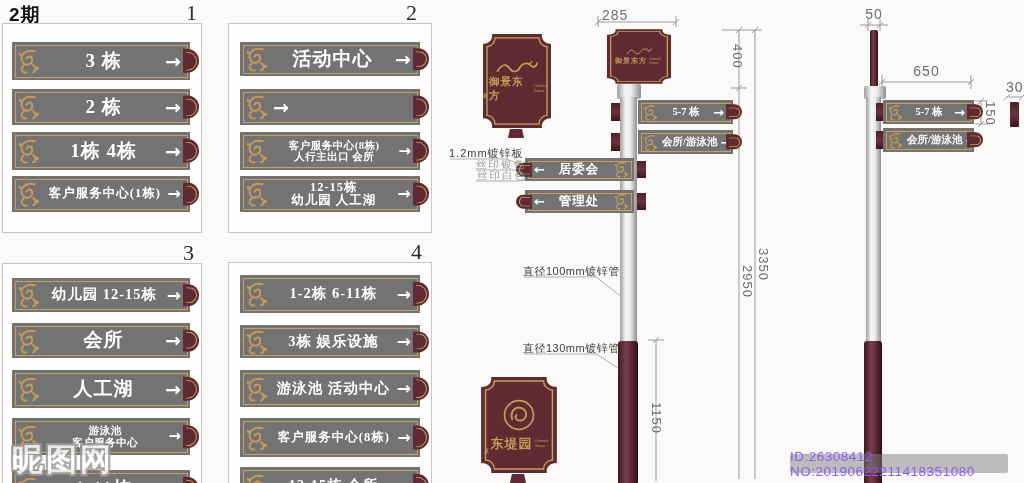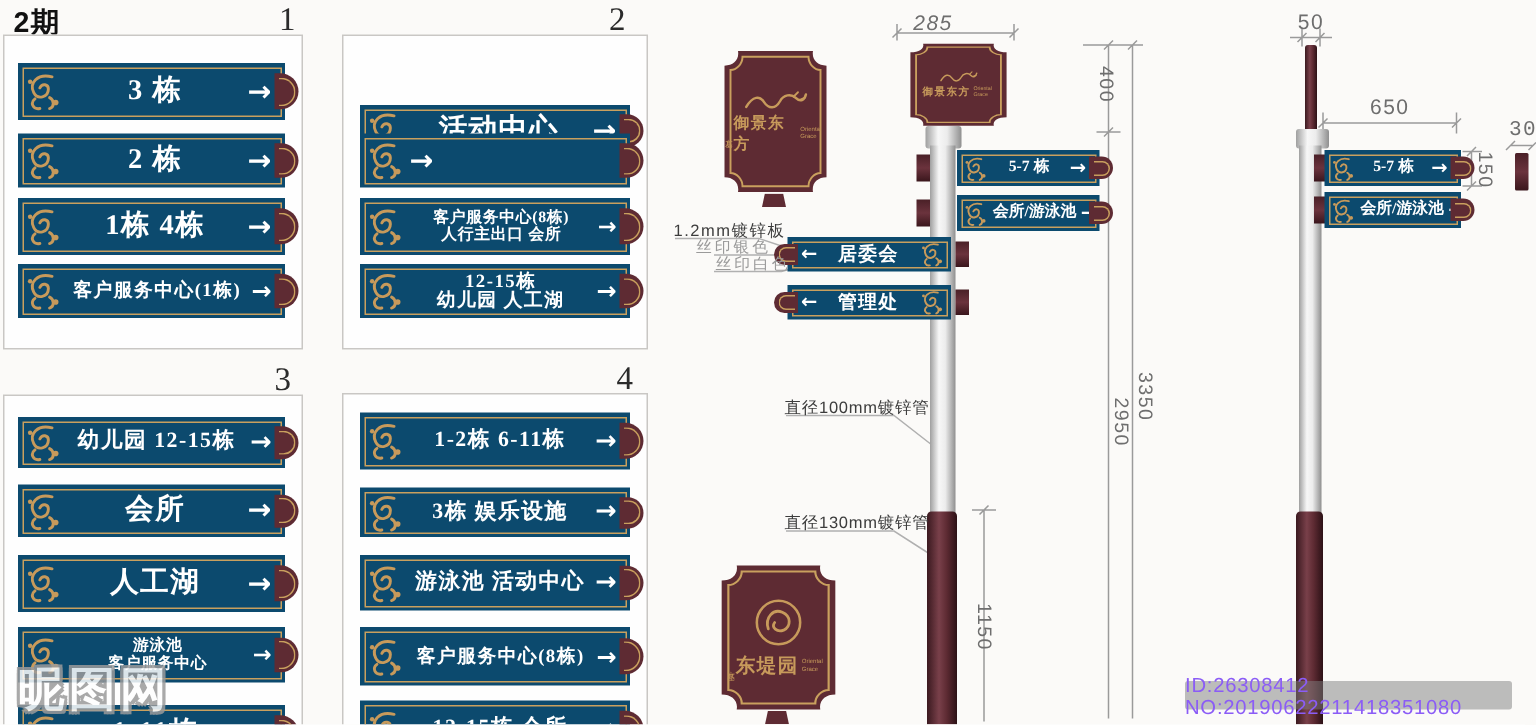--- a/index.html
+++ b/index.html
@@ -4,21 +4,21 @@
 <style>
   html,body{margin:0;padding:0;}
   #canvas{position:relative;width:1024px;height:483px;background:#fbfaf8;overflow:hidden;
           font-family:"Liberation Sans","DejaVu Sans",sans-serif;}
   .abs{position:absolute;box-sizing:border-box;}
   
   .panel{background:#fefefe;border:1px solid #c9c7c4;}
   .panel-num{font-family:"Liberation Serif","DejaVu Serif",serif;font-size:22px;color:#2b2b2b;line-height:1;}
   .phase{font-size:19px;font-weight:bold;color:#111;letter-spacing:1px;}
   
-  .plate{background:#0c4a6e;display:flex;align-items:center;gap:3px;padding:0 9px 0 4px;}
+  .plate{background:#737373;display:flex;align-items:center;gap:3px;padding:0 9px 0 4px;}
   .plate::before{content:"";position:absolute;inset:2.5px;border:1px solid #c9a05e;pointer-events:none;}
   .cap{position:absolute;top:50%;transform:translateY(-50%);height:64%;width:16px;background:#5e2b33;}
   .cap.r{right:-9px;border-radius:0 999px 999px 0;}
   .cap.l{left:-9px;border-radius:999px 0 0 999px;}
   .cap.r::before{content:"";position:absolute;inset:2.5px;border:1px solid #c9a05e;border-left:none;border-radius:0 999px 999px 0;}
   .cap.l::before{content:"";position:absolute;inset:2.5px;border:1px solid #c9a05e;border-right:none;border-radius:999px 0 0 999px;}
   .labels{flex:1;display:flex;flex-direction:column;align-items:center;justify-content:center;
           color:#fff;font-family:"Liberation Serif","DejaVu Serif",serif;font-weight:bold;
           line-height:1.08;letter-spacing:1px;white-space:nowrap;}
   .arrow{color:#fff;font-family:"DejaVu Sans",sans-serif;font-weight:bold;line-height:1;}
@@ -122,21 +122,21 @@
           <use href="#flourish" width="26" height="26"></use>
         </svg>
         <div class="labels">
           <span>客户服务中心(1栋)</span>
         </div>
         <span class="arrow">→</span>
         <div class="cap r"></div>
       </div>
       <div class="abs panel" style="left: 228px; top: 23px; width: 204px; height: 210px;"></div>
       <div class="abs panel-num" style="left: 406px; top: 2px;">2</div>
-      <div class="abs plate sz-lg" style="left: 240px; top: 42px; width: 180px; height: 34px; padding-right: 9px; margin-top: 28px;">
+      <div class="abs plate sz-lg" style="left: 240px; top: 42px; width: 180px; height: 34px; padding-right: 9px;">
         <svg width="26" height="26" class="fl-svg">
           <use href="#flourish" width="26" height="26"></use>
         </svg>
         <div class="labels">
           <span>活动中心</span>
         </div>
         <span class="arrow">→</span>
         <div class="cap r"></div>
       </div>
       <div class="abs plate sz-lg" style="left: 240px; top: 89px; width: 180px; height: 36px; padding-right: 9px;">
@@ -422,33 +422,33 @@
         </svg>
         <div class="labels">
           <span>会所/游泳池</span>
         </div>
         <span class="arrow">→</span>
         <div class="cap r"></div>
       </div>
     </div>
 
   <div class="abs anno-dark" style="left:449px;top:146px;">1.2mm镀锌板</div>
-  <div class="abs anno-gray" style="left:464px;top:158px;">丝印银色</div>
+  <div class="abs anno-gray" style="left:476px;top:158px;">丝印银色</div>
   <div class="abs anno-gray" style="left:477px;top:169px;">丝印白色</div>
   <div class="abs anno-dark" style="left:523px;top:264px;letter-spacing:0.5px;">直径100mm镀锌管</div>
   <div class="abs anno-dark" style="left:523px;top:341px;letter-spacing:0.5px;">直径130mm镀锌管</div>
 
-  <div class="abs dim" style="left:602px;top:8px;width:40px;text-align:center;font-size:14px;font-style:italic;">285</div>
+  <div class="abs dim" style="left:602px;top:8px;width:40px;font-size:14px;">285</div>
   <div class="abs dim vdim" style="left:731px;top:44px;">400</div>
   <div class="abs dim vdim" style="left:741px;top:265px;">2950</div>
   <div class="abs dim vdim" style="left:757px;top:248px;">3350</div>
   <div class="abs dim vdim" style="left:650px;top:402px;">1150</div>
   <div class="abs dim" style="left:860px;top:7px;width:28px;text-align:center;font-size:14px;">50</div>
   <div class="abs dim" style="left:882px;top:64px;width:89px;text-align:center;font-size:14px;">650</div>
   <div class="abs dim vdim" style="left:984px;top:101px;">150</div>
-  <div class="abs dim" style="left:1006px;top:80px;font-size:14px;font-family:Liberation Mono, monospace;">30</div>
+  <div class="abs dim" style="left:1006px;top:80px;font-size:14px;">30</div>
 
   <div class="abs wm-left" style="left:12px;top:439px;">
     <span class="wm-cn">昵图网</span>
   </div>
   <div class="abs wm-bar" style="left:790px;top:454px;width:218px;height:19px;">ID:26308412 NO:20190622211418351080</div>
 
 </div>
 
 </body></html>

